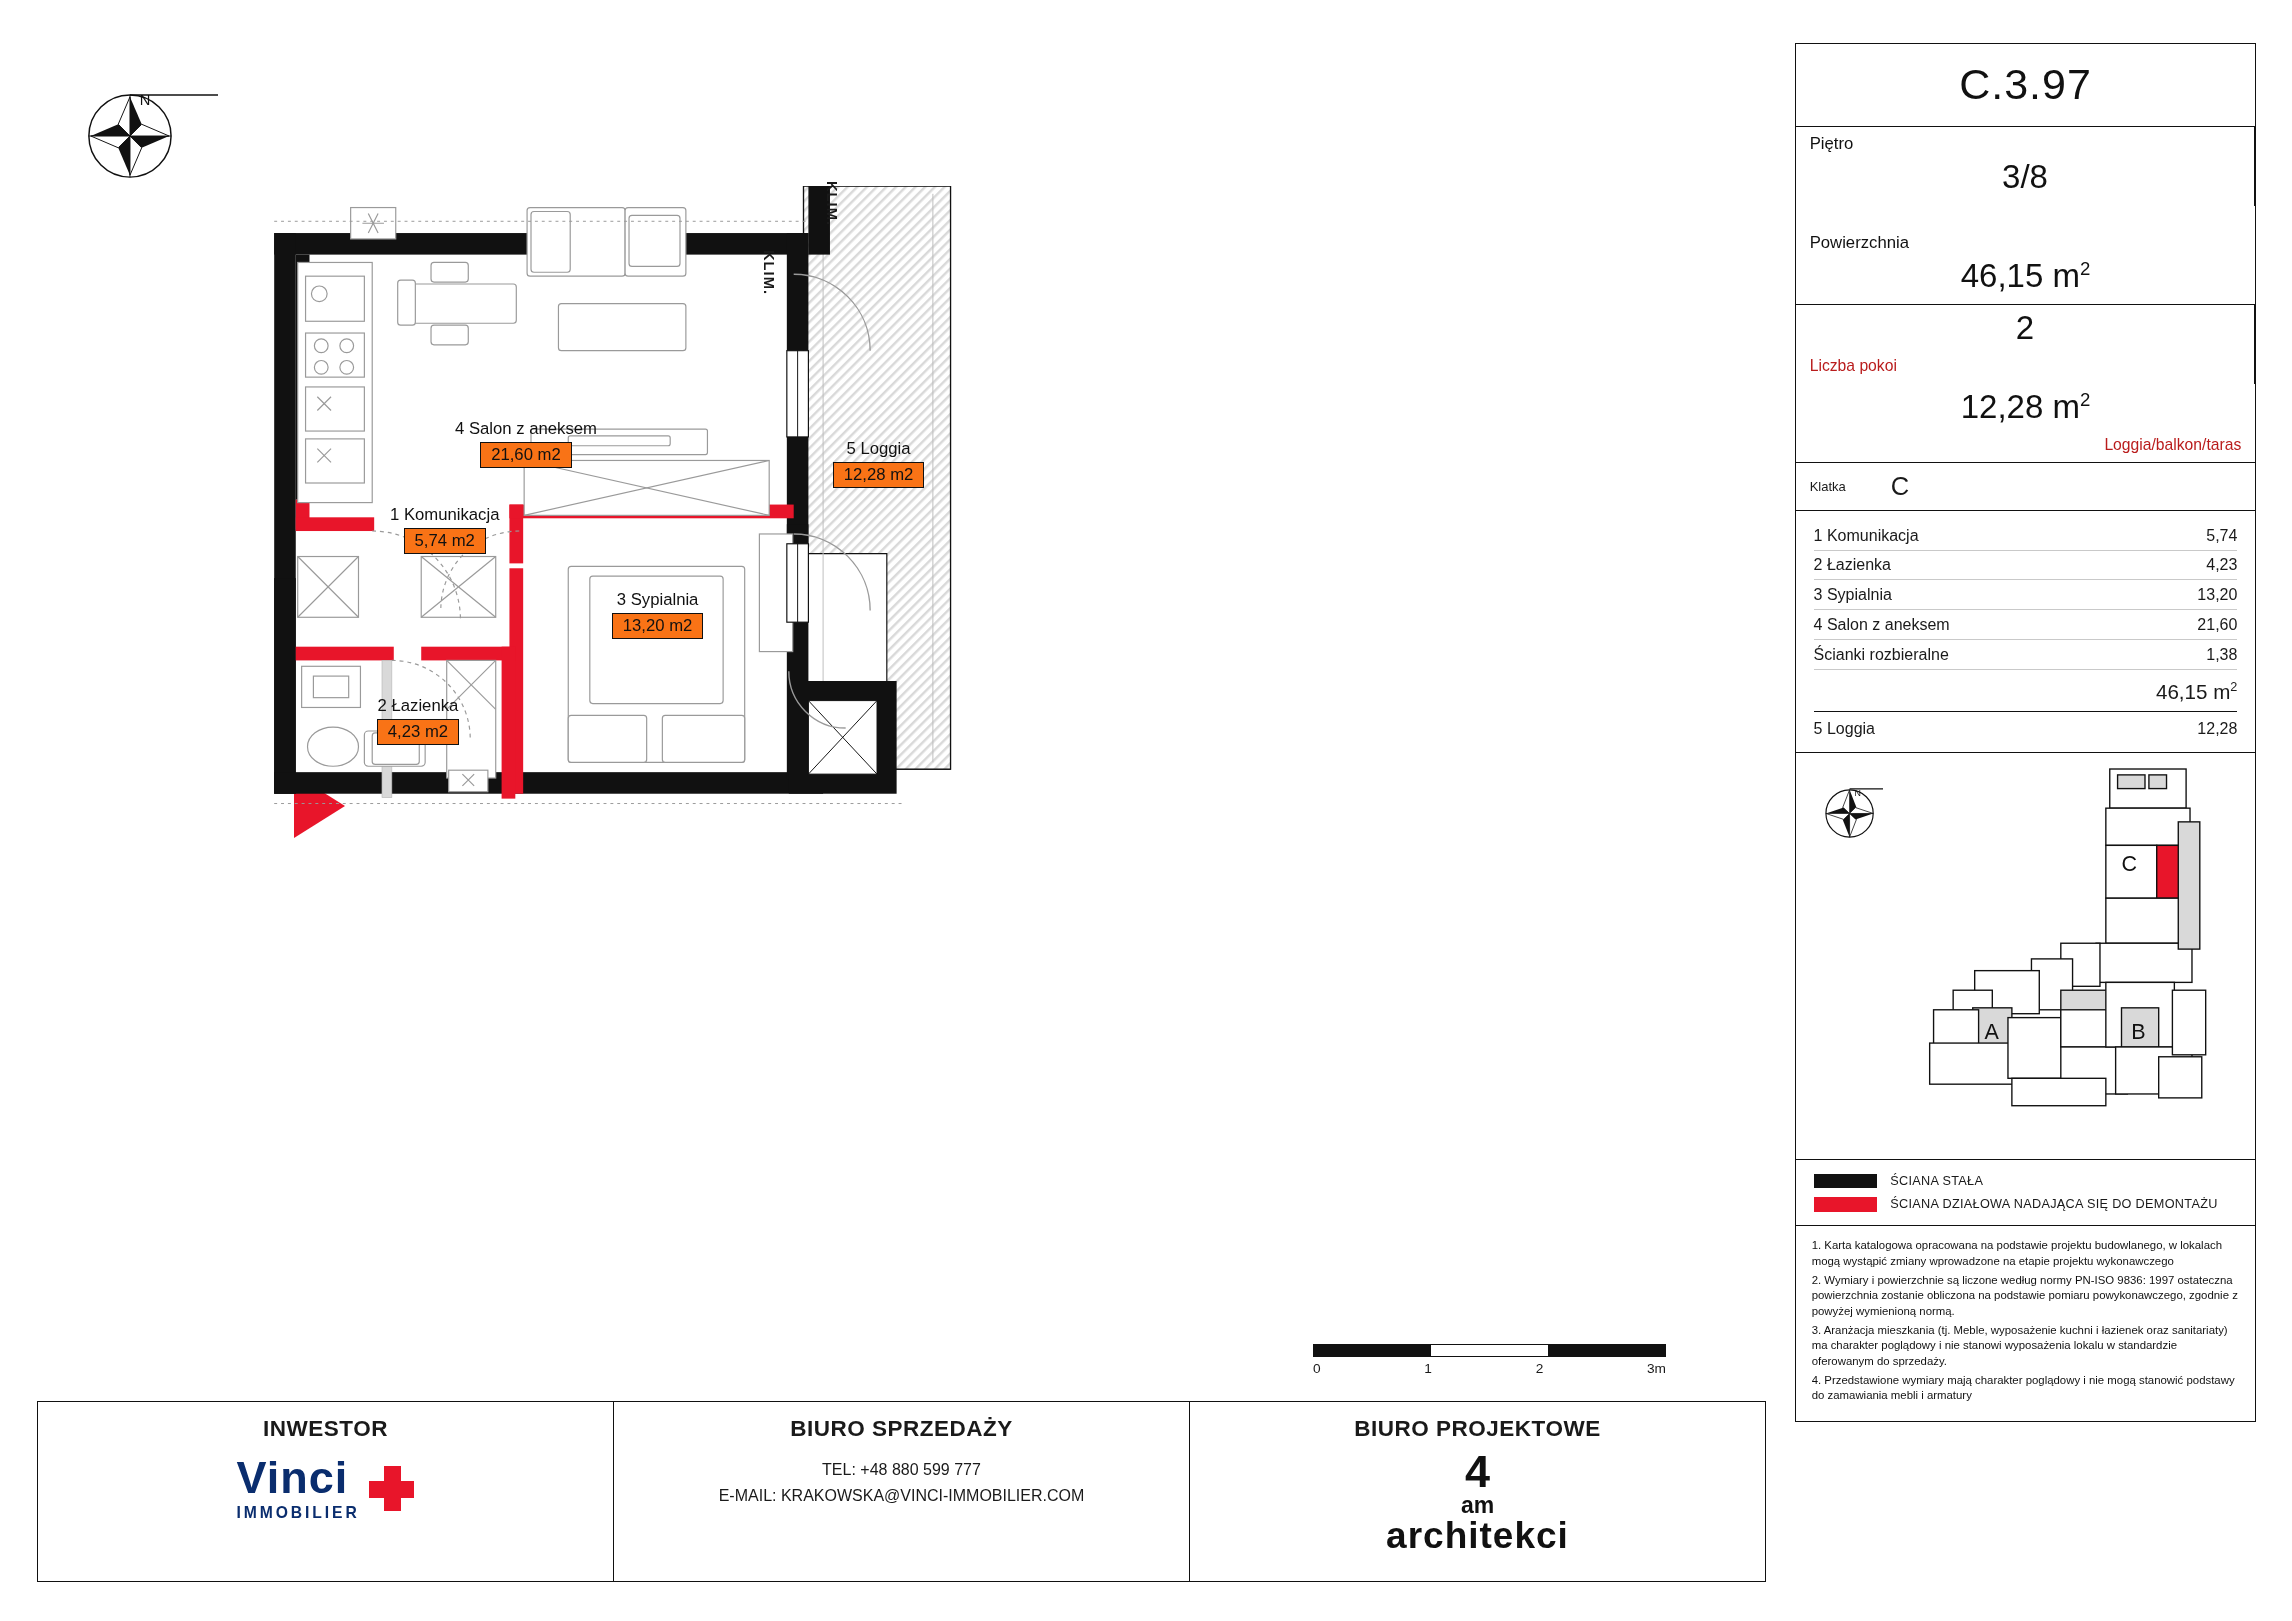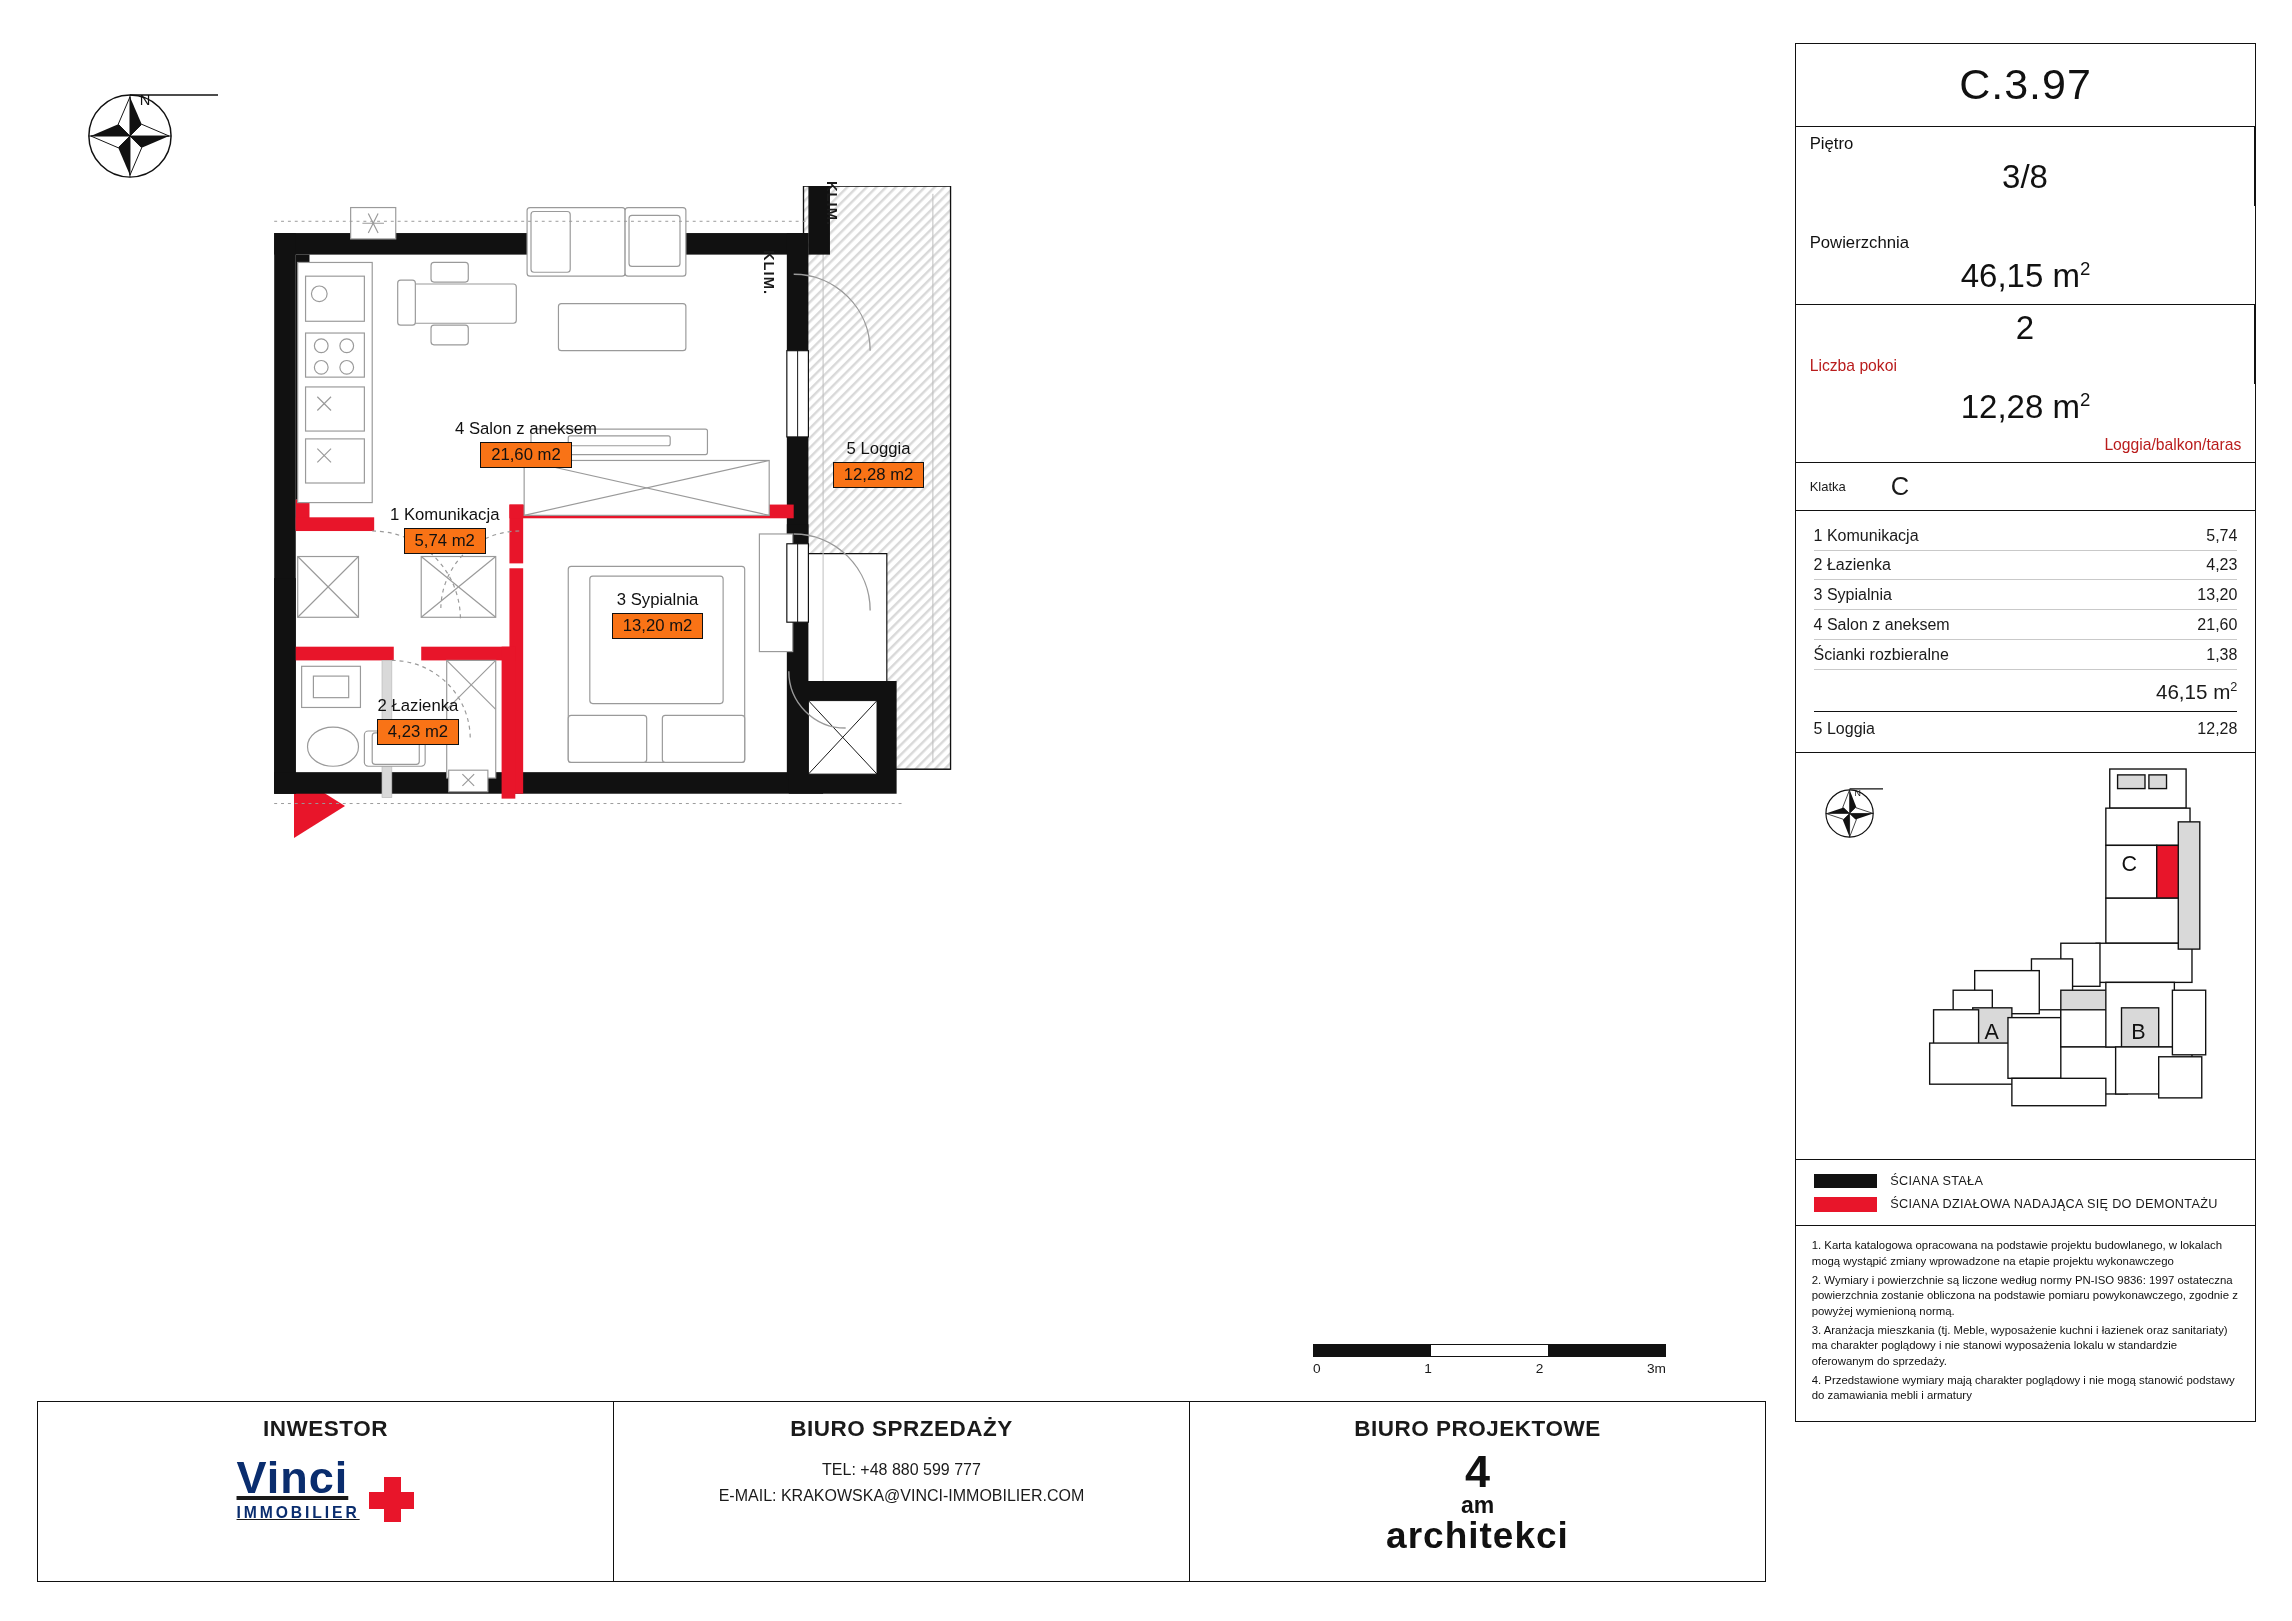--- a/index.html
+++ b/index.html
@@ -68,21 +68,21 @@
 
   
   .bottom {
     position:absolute; left:37px; right:527px; bottom:39px; height:181px;
     border:1.5px solid #111; display:flex;
   }
   .bcell { flex:1; border-right:1.5px solid #111; position:relative; text-align:center; }
   .bcell:last-child { border-right:none; }
   .bcell h4 { margin:13.7px 0 0; font-size:22.5px; font-weight:700; letter-spacing:0.5px; }
   .bcell .contact { font-size:16px; margin-top:15.7px; line-height:1.6; }
-  .vinci { margin-top:13.7px; display:flex; align-items:flex-end; justify-content:center;text-decoration:underline; }
+  .vinci { margin-top:13.7px; display:flex; align-items:center; justify-content:center; }
   .vinci-text { text-align:left; margin-right:9.8px; }
   .vinci-text .v1 { font-size:45px; font-weight:700; color:#0a2d6e; letter-spacing:1px; line-height:1; }
   .vinci-text .v2 { font-size:15.7px; font-weight:700; color:#0a2d6e; letter-spacing:2.9px; margin-top:3.9px; }
   .cross { position:relative; width:45px; height:45px; }
   .cross i { position:absolute; background:#e8152a; }
   .cross i:nth-child(1){ left:14.7px; top:0; width:16.7px; height:45px; }
   .cross i:nth-child(2){ left:0; top:14.7px; width:45px; height:16.7px; }
   .bp-logo { margin-top:7.8px; font-weight:700; color:#111; line-height:1; }
   .bp-logo .n4 { font-size:45px; }
   .bp-logo .am { font-size:23px; }

